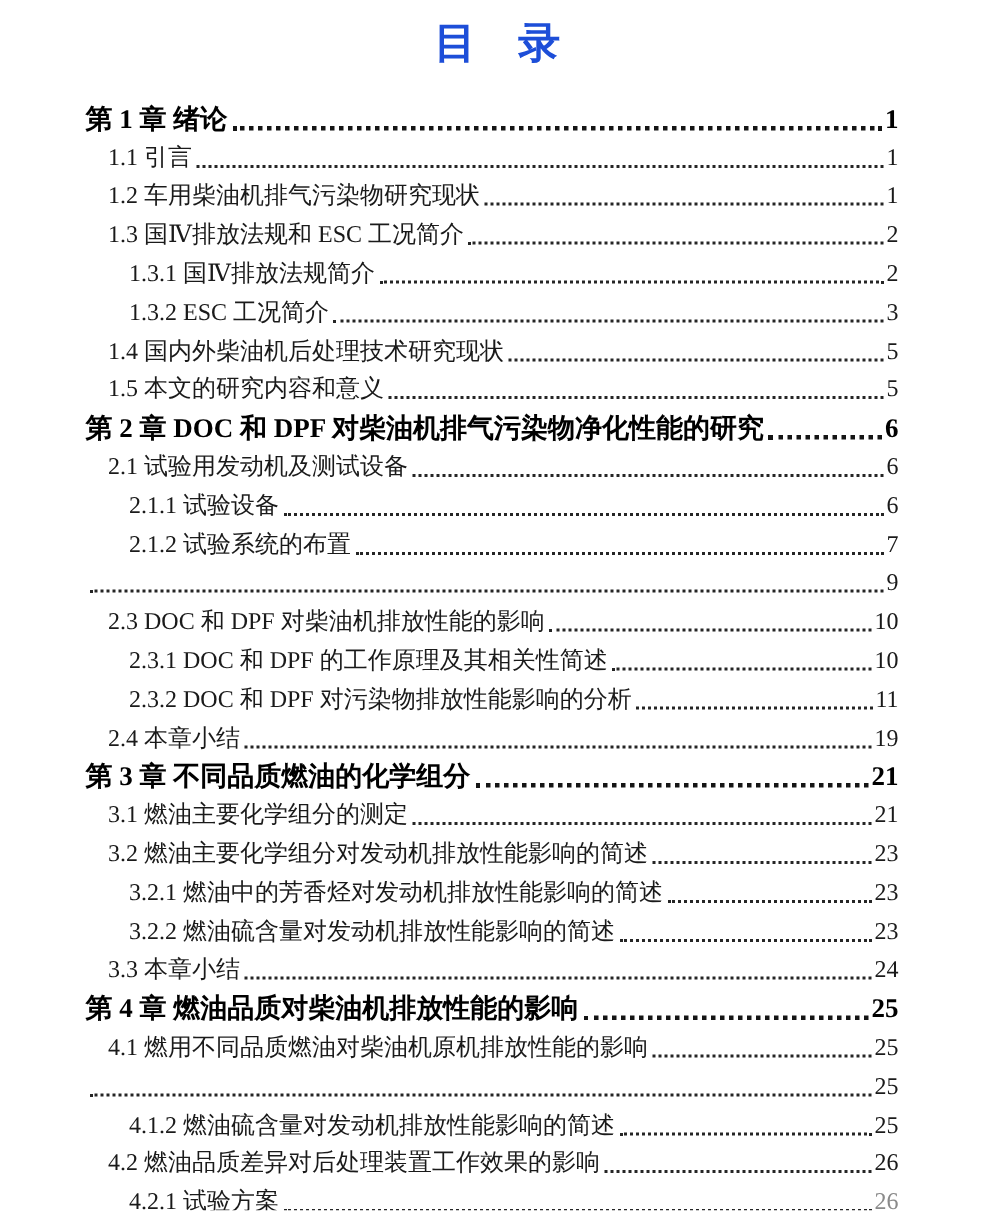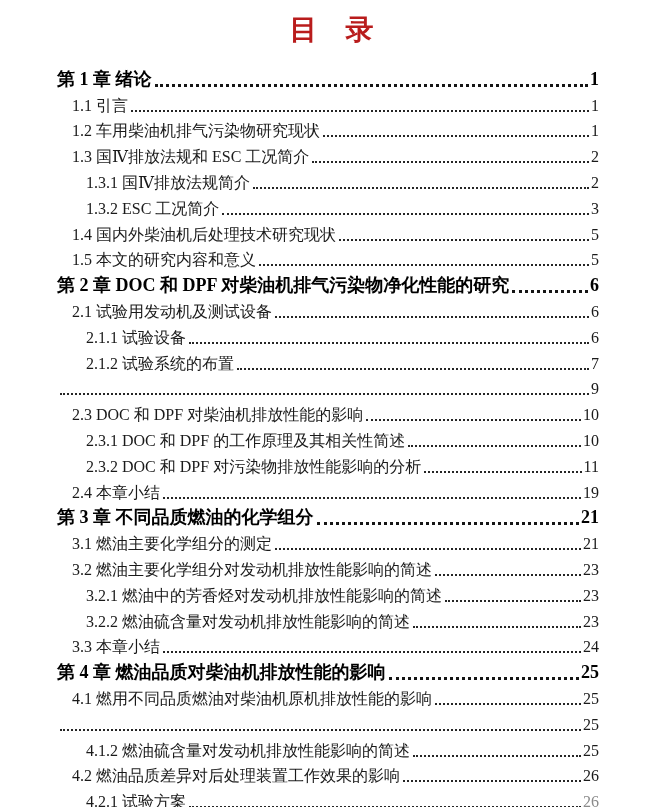--- a/index.html
+++ b/index.html
@@ -16,21 +16,21 @@
     font-family: "Liberation Serif", "DejaVu Serif", serif;
     color: #1a1a1a;
   }
   .toc-title {
     margin-top: 13px;
     height: 34px;
     line-height: 34px;
     text-align: center;
     font-size: 28px;
     font-weight: bold;
-    color: #b91c1c;
+    color: #1d4ed8;
     white-space: pre;
   }
   .toc-list {
     margin-top: 17px;
     padding-left: 57px;
     padding-right: 64px;
   }
   .toc-row {
     display: flex;
     align-items: flex-end;

